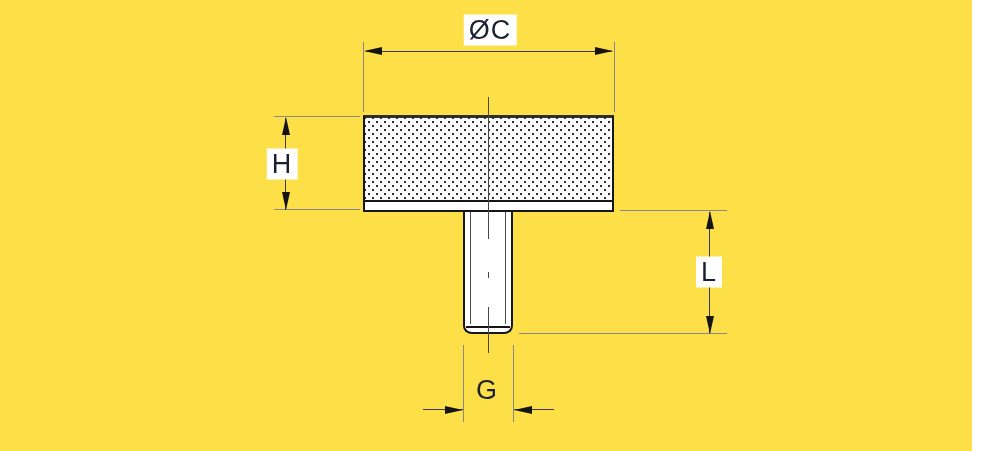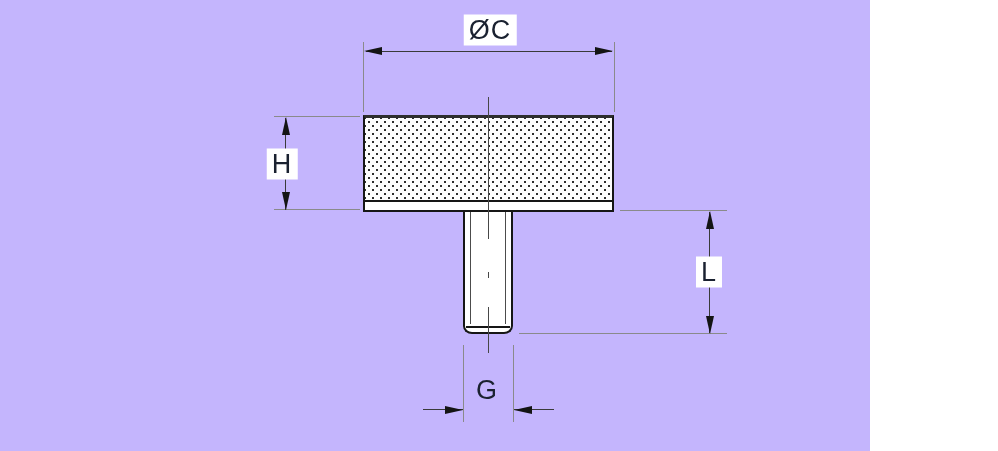--- a/index.html
+++ b/index.html
@@ -1,19 +1,19 @@
 <!DOCTYPE html>
 <html><head>
 <meta charset="utf-8">
 <style>
   html,body{margin:0;padding:0;background:#fff;}
   .canvas{
     position:relative;
-    width:870px;height:451px;
-    background:#c4b5fd;
+    width:972px;height:451px;
+    background:#fde047;
     font-family:"Liberation Sans", sans-serif;
     overflow:hidden;
   }
   
   .hline,.vline{position:absolute;background:#3a3a3a;}
   .hline{height:1px;}
   .vline{width:1px;}
   .ext{background:#8a8a8a;}
   .cline{background:#474747;}
   .arrow{position:absolute;width:0;height:0;}

